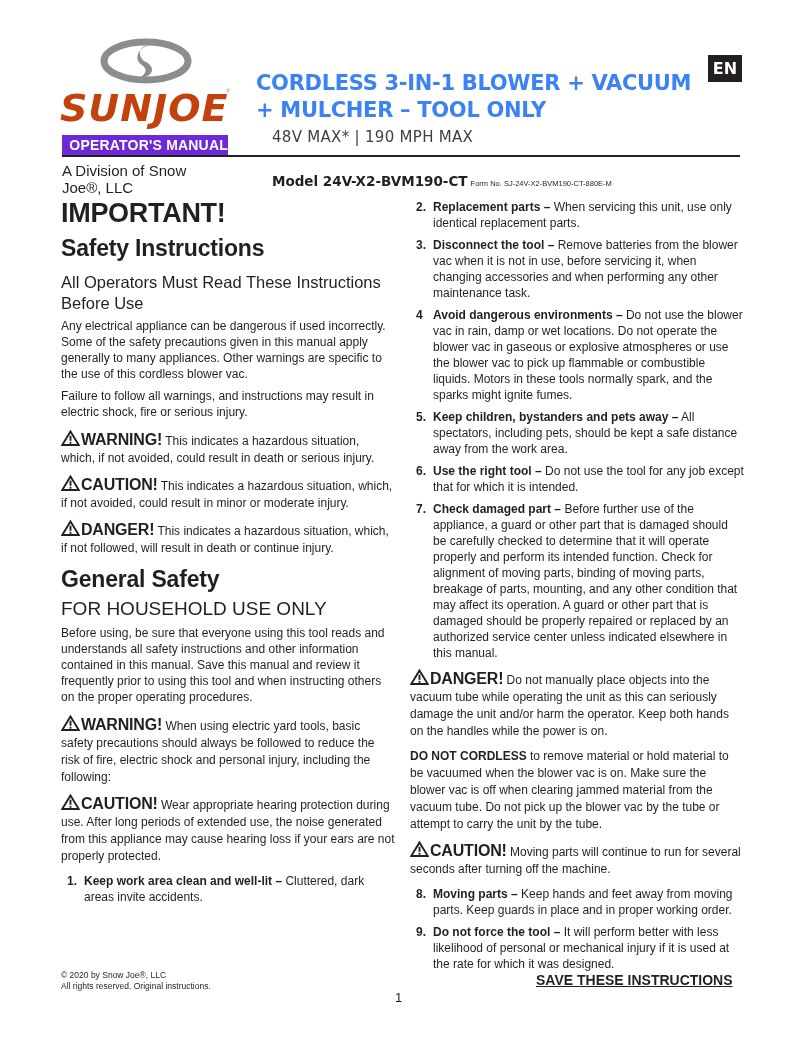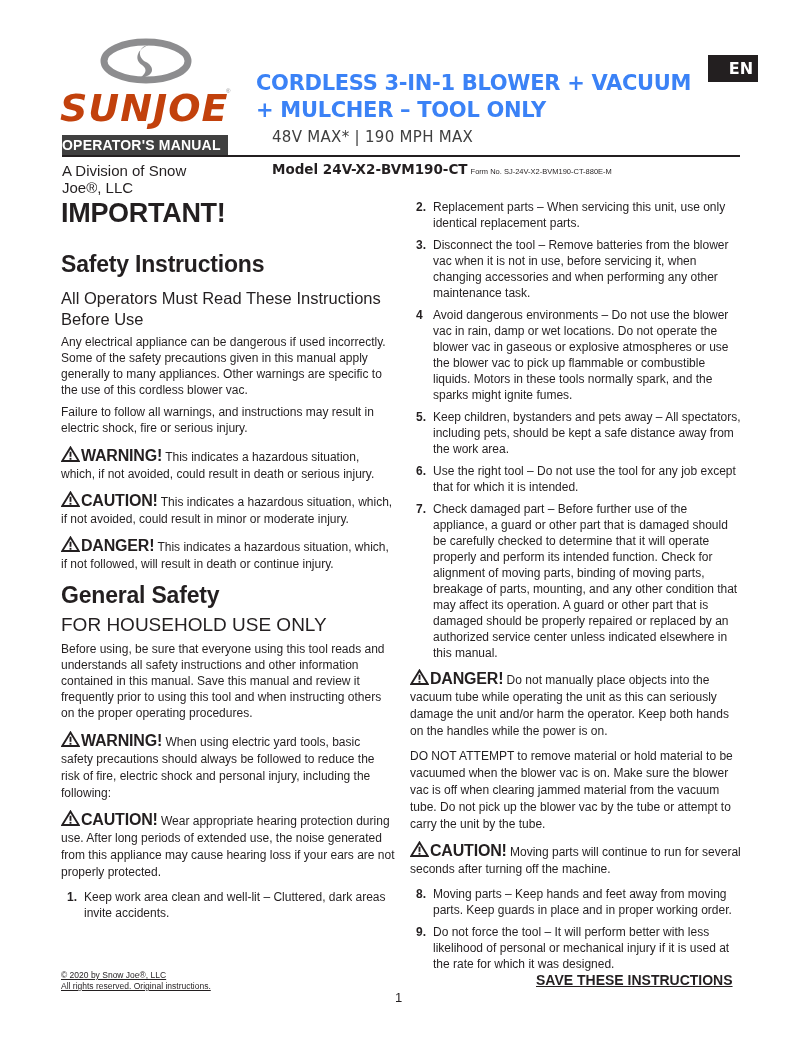--- a/index.html
+++ b/index.html
@@ -7,53 +7,53 @@
       font-family: "Liberation Sans", sans-serif; color: #231f20; }
     .abs { position: absolute; }
 
     
     .logo-wrap { left: 60px; top: 38px; width: 170px; }
     .logo-oval { position: absolute; left: 40px; top: 0; width: 92px; height: 46px; }
     .logo-word { position: absolute; left: 0; top: 48px; width: 170px;
       font-family: "DejaVu Sans", sans-serif; font-weight: bold; font-style: italic;
       font-size: 38px; letter-spacing: 1px; color: #c2410c; line-height: 44px; }
     .logo-reg { position: absolute; left: 166px; top: 50px; font-size: 6px; color: #8d8d8f; }
-    .manual-bar { left: 62px; top: 135px; width: 166px; height: 20px; background: #404040;
-      color: #fff; font-weight: bold; font-size: 14px; line-height: 20px; text-align: left; letter-spacing: 0.2px; }
+    .manual-bar { left: 62px; top: 135px; width: 166px; height: 20px; background: #6d28d9;
+      color: #fff; font-weight: bold; font-size: 14px; line-height: 20px; text-align: right; letter-spacing: 0.2px; }
     .rule { left: 62px; top: 155px; width: 678px; height: 2px; background: #231f20; }
     .division { left: 62px; top: 162px; width: 166px; text-align: left; font-size: 15px; color: #231f20; }
 
     .title { left: 256px; top: 70px; width: 440px; font-family: "DejaVu Sans", sans-serif; font-weight: bold;
       font-size: 21px; line-height: 27px; letter-spacing: -0.3px; color: #3b82f6; }
     .subtitle { left: 272px; top: 128px; font-family: "DejaVu Sans", sans-serif; font-size: 15px; color: #404040; letter-spacing: 0.3px; }
-    .model { left: 272px; top: 161px; font-family: "DejaVu Sans", sans-serif; font-weight: bold; font-size: 13.5px; color: #231f20; white-space: nowrap; }
+    .model { left: 272px; top: 173px; font-family: "DejaVu Sans", sans-serif; font-weight: bold; font-size: 13.5px; color: #231f20; white-space: nowrap; }
     .form-no { font-family: "Liberation Sans", sans-serif; font-weight: normal; font-size: 7.5px; margin-left: 3px; }
     .lang-badge { left: 708px; top: 55px; width: 34px; height: 27px; background: #231f20; color: #fff;
-      font-family: "DejaVu Sans", sans-serif; font-weight: bold; font-size: 16px; line-height: 27px; text-align: center; padding-left: 16px; }
+      font-family: "DejaVu Sans", sans-serif; font-weight: bold; font-size: 16px; line-height: 27px; text-align: center; }
 
     
     .col { top: 196px; width: 334px; font-size: 12px; line-height: 16px; }
     .col-left { left: 61px; }
     .col-right { left: 410px; }
 
-    h1.important { margin: 0 0 20px 0; font-size: 27px; line-height: 34px; font-weight: bold; letter-spacing: -0.3px; }
+    h1.important { margin: 0 0 4px 0; font-size: 27px; line-height: 34px; font-weight: bold; letter-spacing: -0.3px; }
     h2.sec { margin: 0 0 10px 0; font-size: 23px; line-height: 28px; font-weight: bold; letter-spacing: -0.2px; }
     h3.sub { margin: 0 0 4px 0; font-size: 16.5px; line-height: 21px; font-weight: normal; }
     p { margin: 0 0 6px 0; }
     .alert { margin: 0 0 8px 0; line-height: 17px; }
     .alert-head { font-weight: bold; font-size: 16px; letter-spacing: -0.2px; }
     .warn-icon { display: inline-block; width: 19px; height: 16px; vertical-align: -1px; margin-right: 1px; }
     ol.items { list-style: none; margin: 0; padding: 0; }
     ol.items li { position: relative; padding-left: 23px; margin-bottom: 6px; line-height: 16px; }
     ol.items li .num { position: absolute; left: 6px; top: 0; font-weight: bold; }
-    .bold { font-weight: normal; }
+    .bold { font-weight: bold; }
     .gs-title { margin-top: 14px; }
 
     
-    .copyright { left: 61px; top: 970px; font-size: 8.5px; line-height: 11px; text-decoration: underline; }
+    .copyright { left: 61px; top: 970px; font-size: 8.5px; line-height: 11px; }
     .page-num { left: 395px; top: 990px; font-size: 13px; }
     .save { left: 536px; top: 972px; font-weight: bold; font-size: 14px; text-decoration: underline; }
   </style>
 </head>
 <body>
 
 <div class="abs logo-wrap">
   <svg class="logo-oval" viewBox="0 0 92 46">
     <ellipse cx="46" cy="23" rx="42" ry="19" fill="none" stroke="#8d8d8f" stroke-width="7"></ellipse>
     <path d="M52 6 C36 8, 38 20, 46 24 C54 28, 56 38, 40 40 C48 34, 46 30, 42 27 C34 22, 36 10, 52 6 Z" fill="#8d8d8f"></path>
@@ -150,21 +150,21 @@
 
   <div class="alert" style="margin-top:8px">
     <svg class="warn-icon" viewBox="0 0 20 17">
         <path d="M10 1.5 L18.8 16 H1.2 Z" fill="none" stroke="#231f20" stroke-width="2"></path>
         <rect x="9" y="6" width="2" height="5.5" fill="#231f20"></rect>
         <rect x="9" y="12.6" width="2" height="2" fill="#231f20"></rect>
       </svg><span class="alert-head">DANGER!</span>
     <span>Do not manually place objects into the vacuum tube while operating the unit as this can seriously damage the unit and/or harm the operator. Keep both hands on the handles while the power is on.</span>
   </div>
   <p style="line-height:17px;margin-bottom:8px">
-    <span class="bold">DO NOT ATTEMPT</span>
+    <span class="bold">DO NOT CORDLESS</span>
     <span>to remove material or hold material to be vacuumed when the blower vac is on. Make sure the blower vac is off when clearing jammed material from the vacuum tube. Do not pick up the blower vac by the tube or attempt to carry the unit by the tube.</span>
   </p>
   <div class="alert">
     <svg class="warn-icon" viewBox="0 0 20 17">
         <path d="M10 1.5 L18.8 16 H1.2 Z" fill="none" stroke="#231f20" stroke-width="2"></path>
         <rect x="9" y="6" width="2" height="5.5" fill="#231f20"></rect>
         <rect x="9" y="12.6" width="2" height="2" fill="#231f20"></rect>
       </svg><span class="alert-head">CAUTION!</span>
     <span>Moving parts will continue to run for several seconds after turning off the machine.</span>
   </div>

